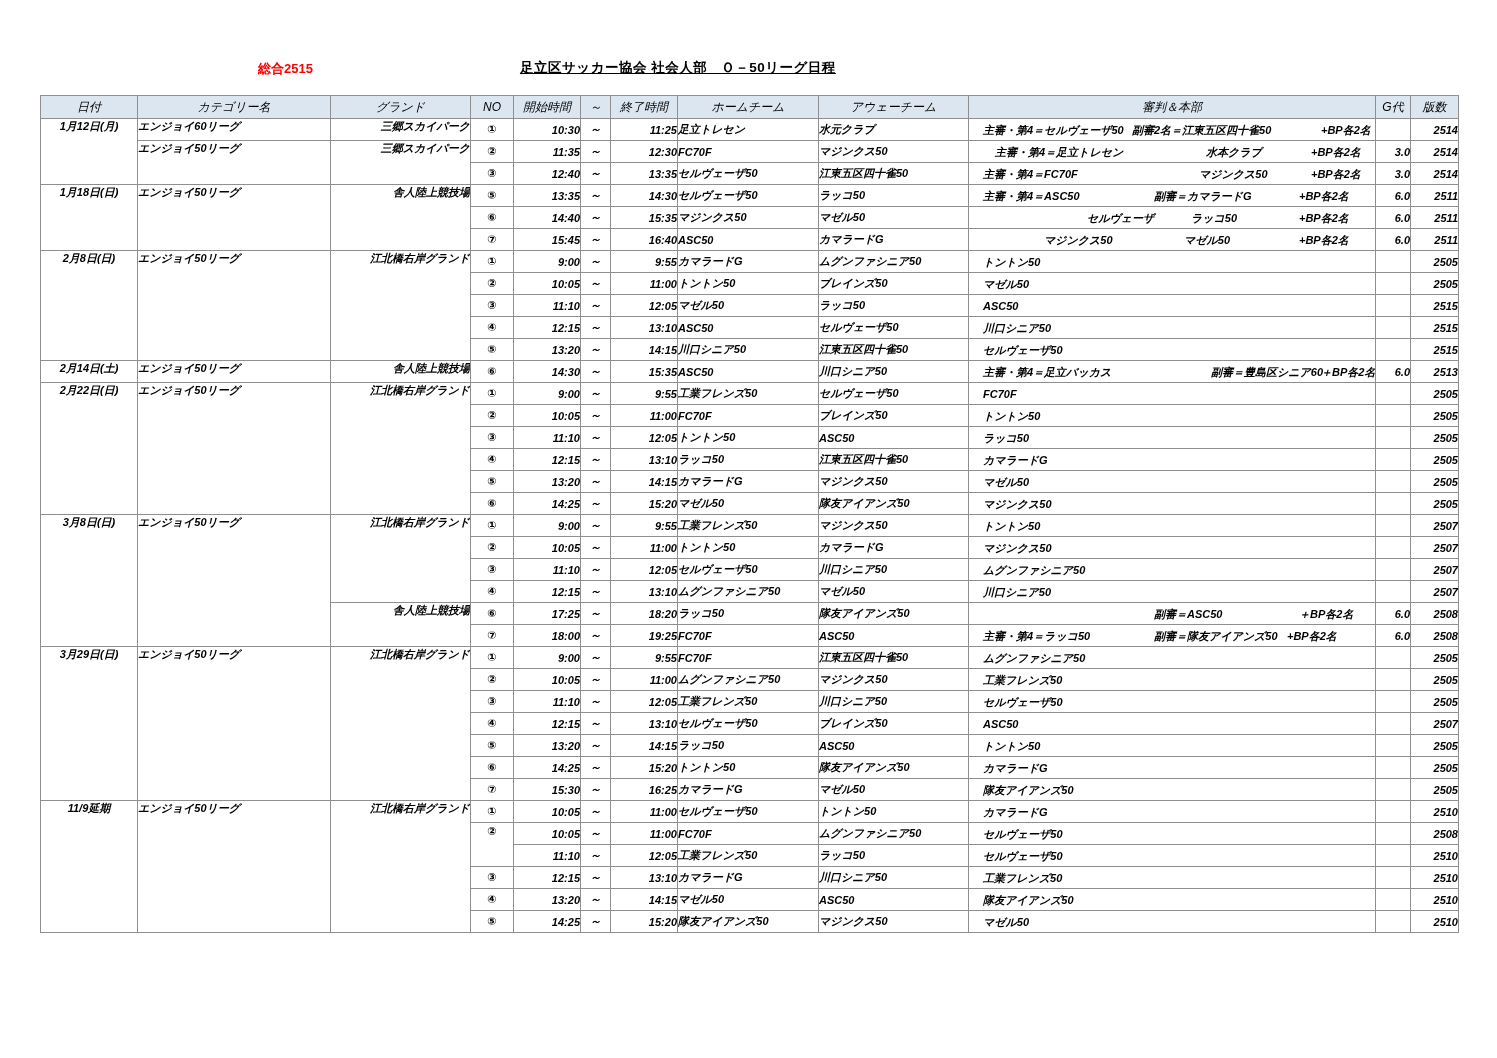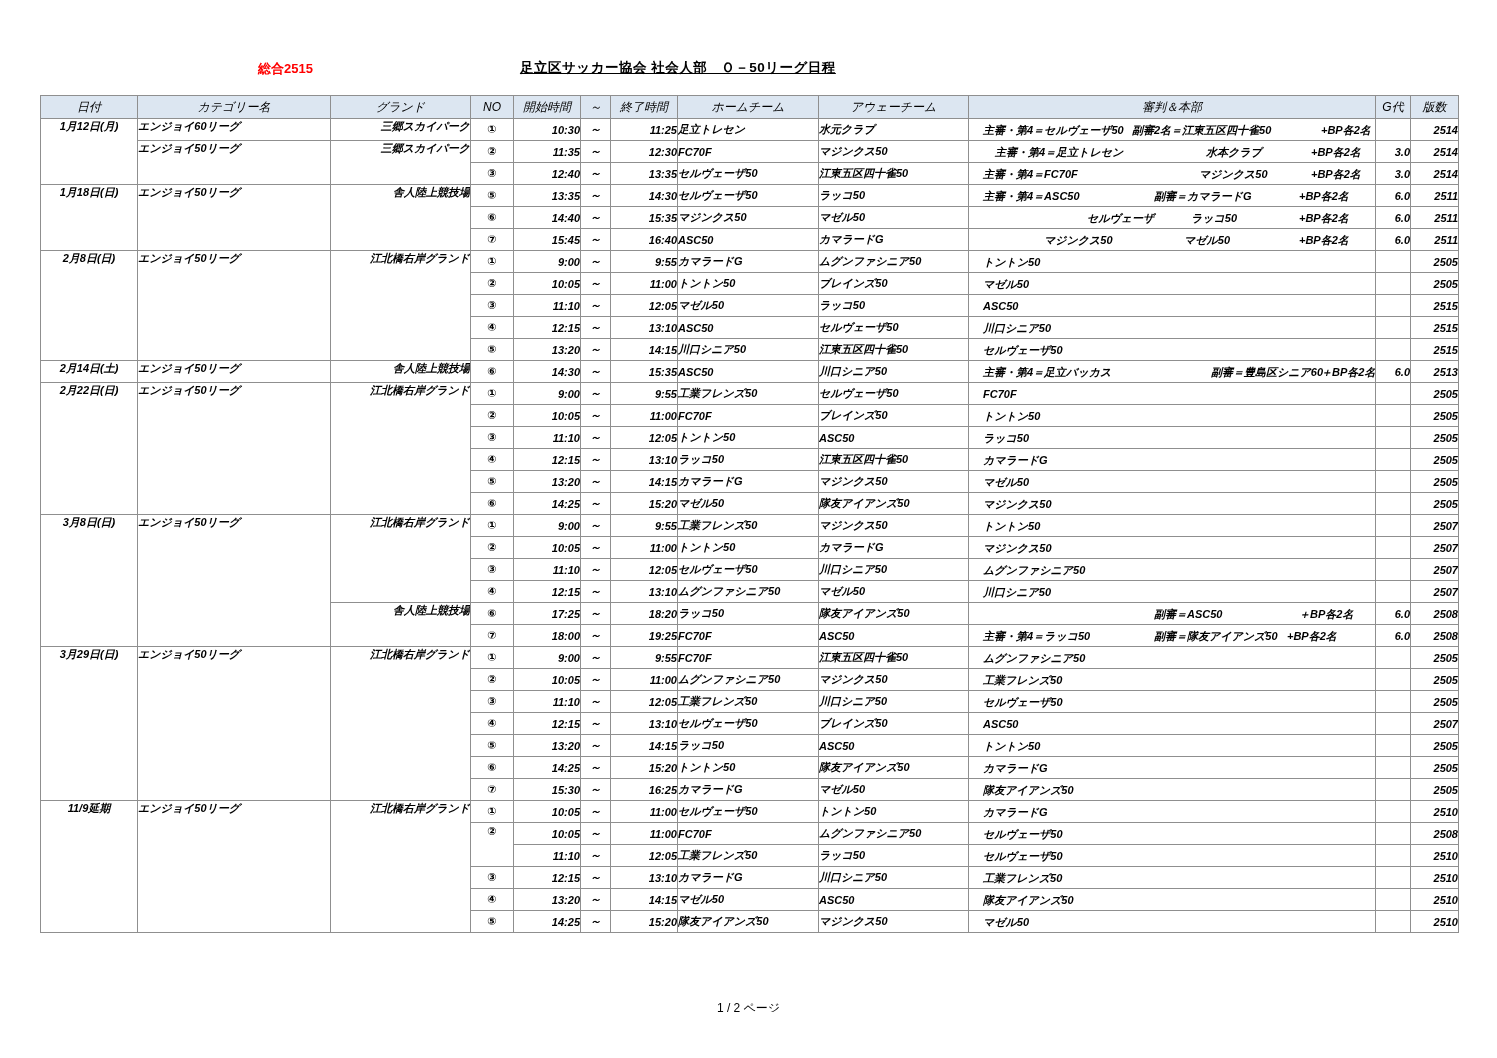--- a/index.html
+++ b/index.html
@@ -587,14 +587,13 @@
           <td class="team">マジンクス50</td>
           <td class="ref">
             <span class="rs" style="left: 14px;">マゼル50</span>
           </td>
           <td class="num"></td>
           <td class="num">2510</td>
         </tr>
       </tbody>
   </table>
 
-  <div class="footer">1 / 2 ページ</div>
 </div>
 
 </body></html>

